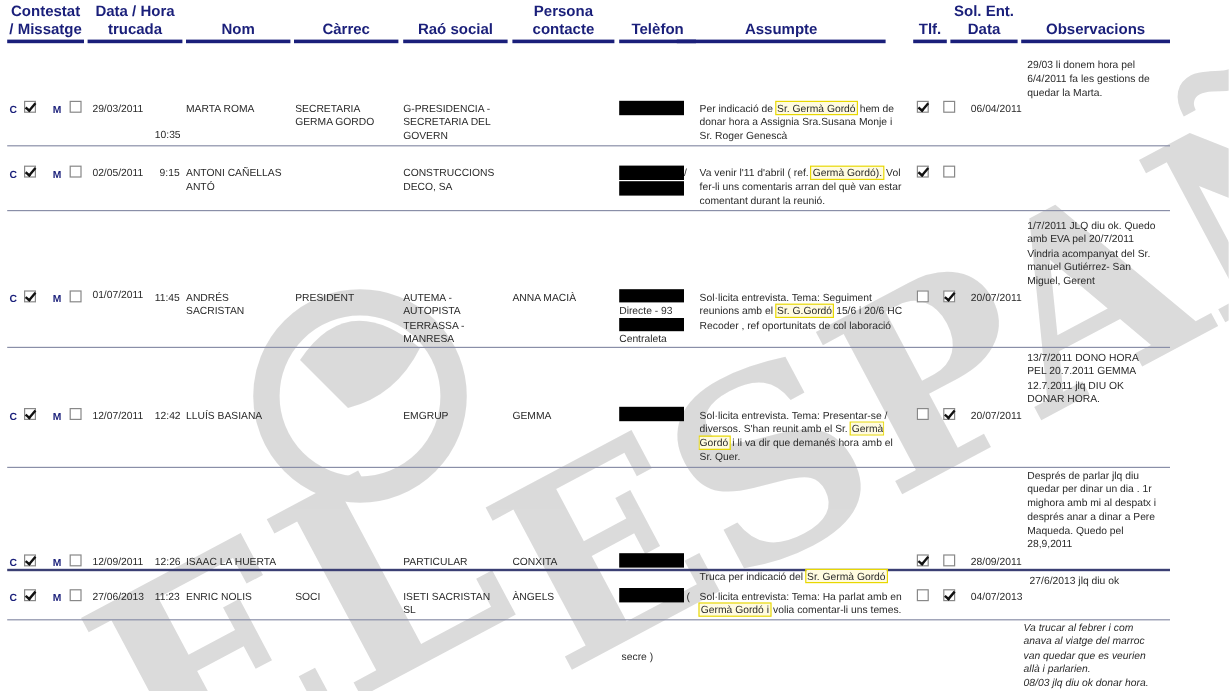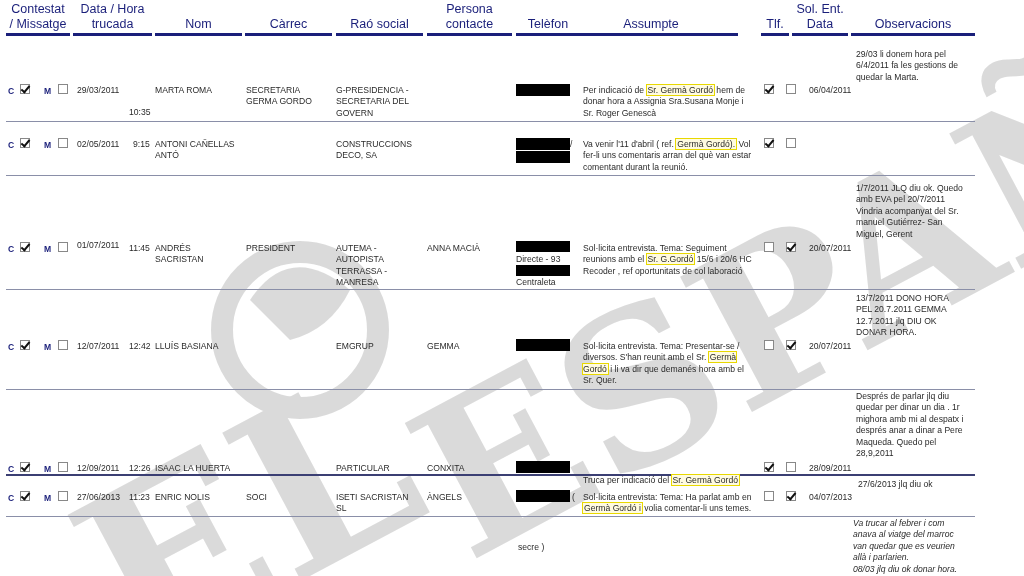--- a/index.html
+++ b/index.html
@@ -5,21 +5,21 @@
   html, body { margin:0; padding:0; }
   body {
     width:1024px; height:576px; overflow:hidden; position:relative;
     background:#ffffff;
     font-family:"Liberation Sans", sans-serif;
     color:#222;
   }
   .hdr { position:absolute; top:0; left:0; width:1024px; height:40px; }
   .hcell {
     position:absolute; bottom:4px;
-    font-family:"Liberation Sans", sans-serif; font-weight:normal;
+    font-family:"Liberation Sans", sans-serif; font-weight:bold;
     font-size:12.5px; line-height:15px; color:#1a1f7a; text-align:center;
     border-bottom:3px solid #1a1f7a; padding-bottom:1px;
   }
   .rowline {
     position:absolute; height:1px; background:#8a8fa8;
   }
   .rowline.dark { background:#3b3f73; height:2px; }
   .cell {
     position:absolute; font-size:8.6px; line-height:11.4px; color:#2a2a2a;
     white-space:pre-line;

